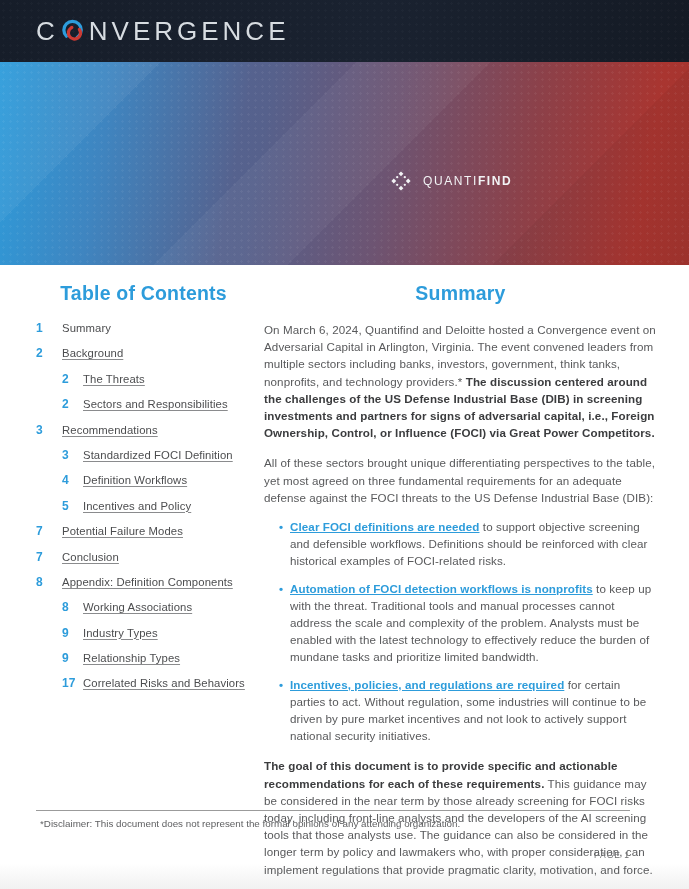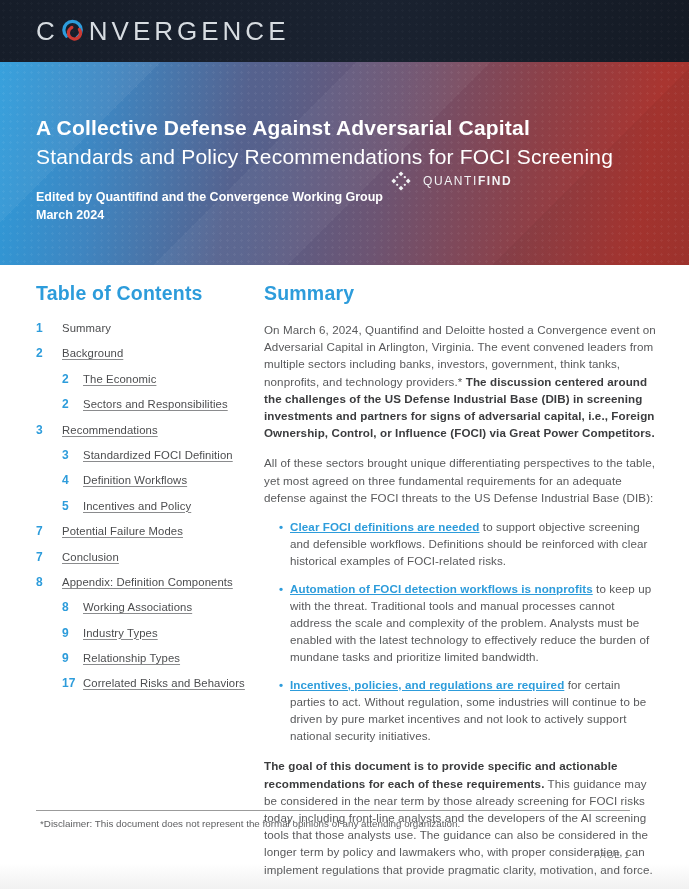--- a/index.html
+++ b/index.html
@@ -47,21 +47,21 @@
   .qf-logo { position:absolute; top:106px; left:388px; display:flex; align-items:center; z-index:1; }
   .qf-icon { width:26px; height:26px; margin-right:9px; }
   .qf-text { font-size:12px; letter-spacing:1.6px; color:#f2f3f5; font-weight:400; }
   .qf-text b { font-weight:800; }
 
   
   .content { position:absolute; top:265px; left:0; width:689px; }
   .col-toc { position:absolute; top:17px; left:36px; width:215px; }
   .col-sum { position:absolute; top:17px; left:264px; width:393px; }
 
-  .h-blue { color:#2d9cdb; font-size:19.5px; font-weight:800; letter-spacing:0.2px; }
+  .h-blue { color:#2d9cdb; font-size:19.5px; font-weight:800; letter-spacing:0.2px;text-align:center; }
 
   
   .toc-list { margin-top:16px; }
   .toc-row { display:flex; align-items:baseline; margin-bottom:11.4px; font-size:11.3px; }
   .toc-row .num { color:#2d9cdb; font-weight:800; font-size:12px; flex:0 0 26px; }
   .toc-row.lv2 { padding-left:26px; }
   .toc-row.lv2 .num { flex:0 0 21px; }
   .toc-row .lbl { color:#4c4d4f; text-decoration:underline; text-underline-offset:2px;
     text-decoration-color:#8a8b8d; cursor:pointer; letter-spacing:0.1px; }
   .toc-row.no-link .lbl { text-decoration:none; cursor:default; }
@@ -95,28 +95,20 @@
       <span>C</span>
       <svg class="o-logo" viewBox="0 0 28 28">
         <circle cx="13" cy="12.5" r="9" fill="none" stroke="#2d9cdb" stroke-width="3.4" stroke-dasharray="44 13" stroke-linecap="round" transform="rotate(135 13 12.5)"></circle>
         <circle cx="15" cy="15.5" r="6.3" fill="none" stroke="#cd3a33" stroke-width="3.4" stroke-dasharray="30 10" stroke-linecap="round" transform="rotate(-35 15 15.5)"></circle>
       </svg>
       <span>NVERGENCE</span>
     </div>
   </div>
 
   <div class="banner">
-    <div class="banner-inner">
-      <div class="banner-title1">A Collective Defense Against Adversarial Capital</div>
-      <div class="banner-title2">Standards and Policy Recommendations for FOCI Screening</div>
-      <div class="banner-meta">
-        <div>Edited by Quantifind and the Convergence Working Group</div>
-        <div>March 2024</div>
-      </div>
-    </div>
     <div class="qf-logo">
       <svg class="qf-icon" viewBox="0 0 26 26">
         <g fill="#f2f3f5">
           <path d="M13 8.2 L10.6 5.8 L13 3.4 L15.4 5.8 Z"></path>
           <path d="M13 22.6 L10.6 20.2 L13 17.8 L15.4 20.2 Z"></path>
           <path d="M5.8 15.4 L3.4 13 L5.8 10.6 L8.2 13 Z"></path>
           <path d="M20.2 15.4 L17.8 13 L20.2 10.6 L22.6 13 Z"></path>
           <circle cx="9.2" cy="9.2" r="1.15"></circle>
           <circle cx="16.8" cy="9.2" r="1.15"></circle>
           <circle cx="9.2" cy="16.8" r="1.15"></circle>
@@ -135,21 +127,21 @@
         <div class="toc-row lv1 no-link">
           <span class="num">1</span>
           <span class="lbl">Summary</span>
         </div>
         <div class="toc-row lv1">
           <span class="num">2</span>
           <span class="lbl">Background</span>
         </div>
         <div class="toc-row lv2">
           <span class="num">2</span>
-          <span class="lbl">The Economic</span>
+          <span class="lbl">The Threats</span>
         </div>
         <div class="toc-row lv2">
           <span class="num">2</span>
           <span class="lbl">Sectors and Responsibilities</span>
         </div>
         <div class="toc-row lv1">
           <span class="num">3</span>
           <span class="lbl">Recommendations</span>
         </div>
         <div class="toc-row lv2">

